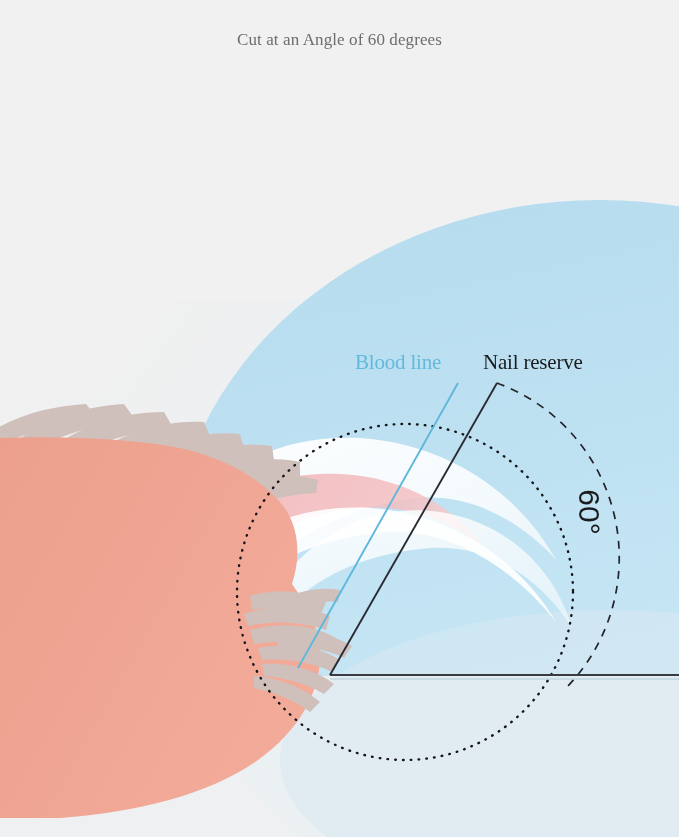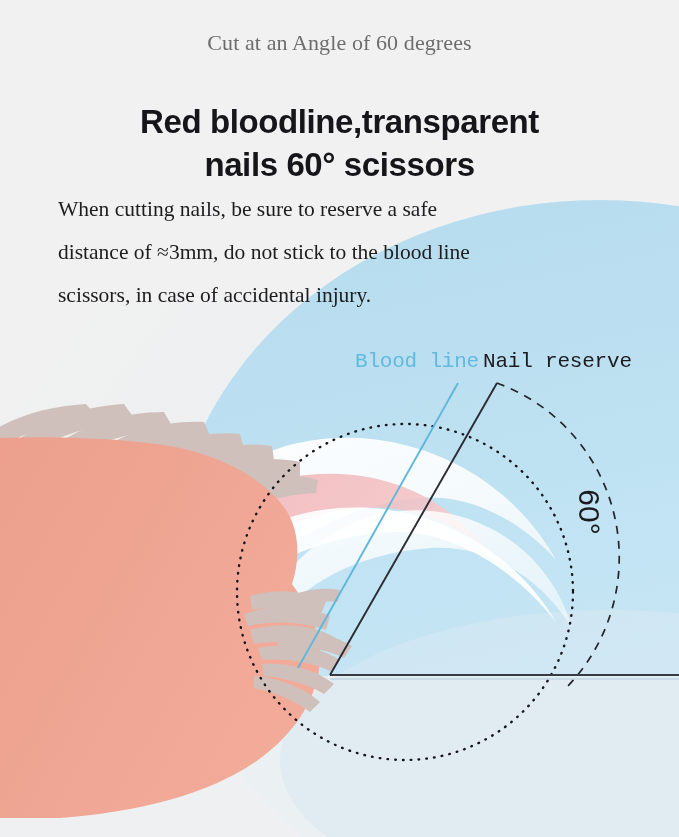--- a/index.html
+++ b/index.html
@@ -35,21 +35,21 @@
     pointer-events: none;
   }
 
   .eyebrow {
     position: absolute;
     top: 30px;
     left: 0;
     width: 679px;
     text-align: center;
     font-family: "Liberation Serif", serif;
-    font-size: 22px;
+    font-size: 17px;
     color: #6d6d6d;
     letter-spacing: 0.1px;
   }
 
   .headline {
     position: absolute;
     top: 78px;
     left: 0;
     width: 679px;
     text-align: center;
@@ -69,21 +69,21 @@
     width: 520px;
     font-family: "Liberation Serif", serif;
     font-size: 21.5px;
     line-height: 43px;
     color: #1d1d1f;
   }
   .body-copy .bc-line { display: block; white-space: nowrap; }
 
   .diagram-label {
     position: absolute;
-    font-family: Liberation Mono, monospace;
+    font-family: Liberation Serif, serif;
     font-size: 21px;
     letter-spacing: -0.2px;
     white-space: nowrap;
   }
   #label-blood-line {
     left: 355px;
     top: 350px;
     color: #62b9dd;
   }
   #label-nail-cutting {
@@ -237,30 +237,21 @@
 
       <line x1="298" y1="668" x2="458" y2="383" stroke="#5fb7dc" stroke-width="1.9"></line>
 
     </g>
   </svg>
 
   <div id="text-layer">
 
     <div class="eyebrow">Cut at an Angle of 60 degrees</div>
 
-    <h1 class="headline">
-      <span class="hl-line">Red bloodline,transparent</span>
-      <span class="hl-line">nails 60° scissors</span>
-    </h1>
-
-    <div class="body-copy">
-      <span class="bc-line">When cutting nails, be sure to reserve a safe</span>
-      <span class="bc-line">distance of ≈3mm, do not stick to the blood line</span>
-      <span class="bc-line">scissors, in case of accidental injury.</span>
-    </div>
+
 
     <div class="diagram-label" id="label-blood-line">Blood line</div>
 
     <div class="diagram-label" id="label-nail-cutting">Nail reserve</div>
 
     <div id="label-angle">60°</div>
 
   </div>
 
 </div>

